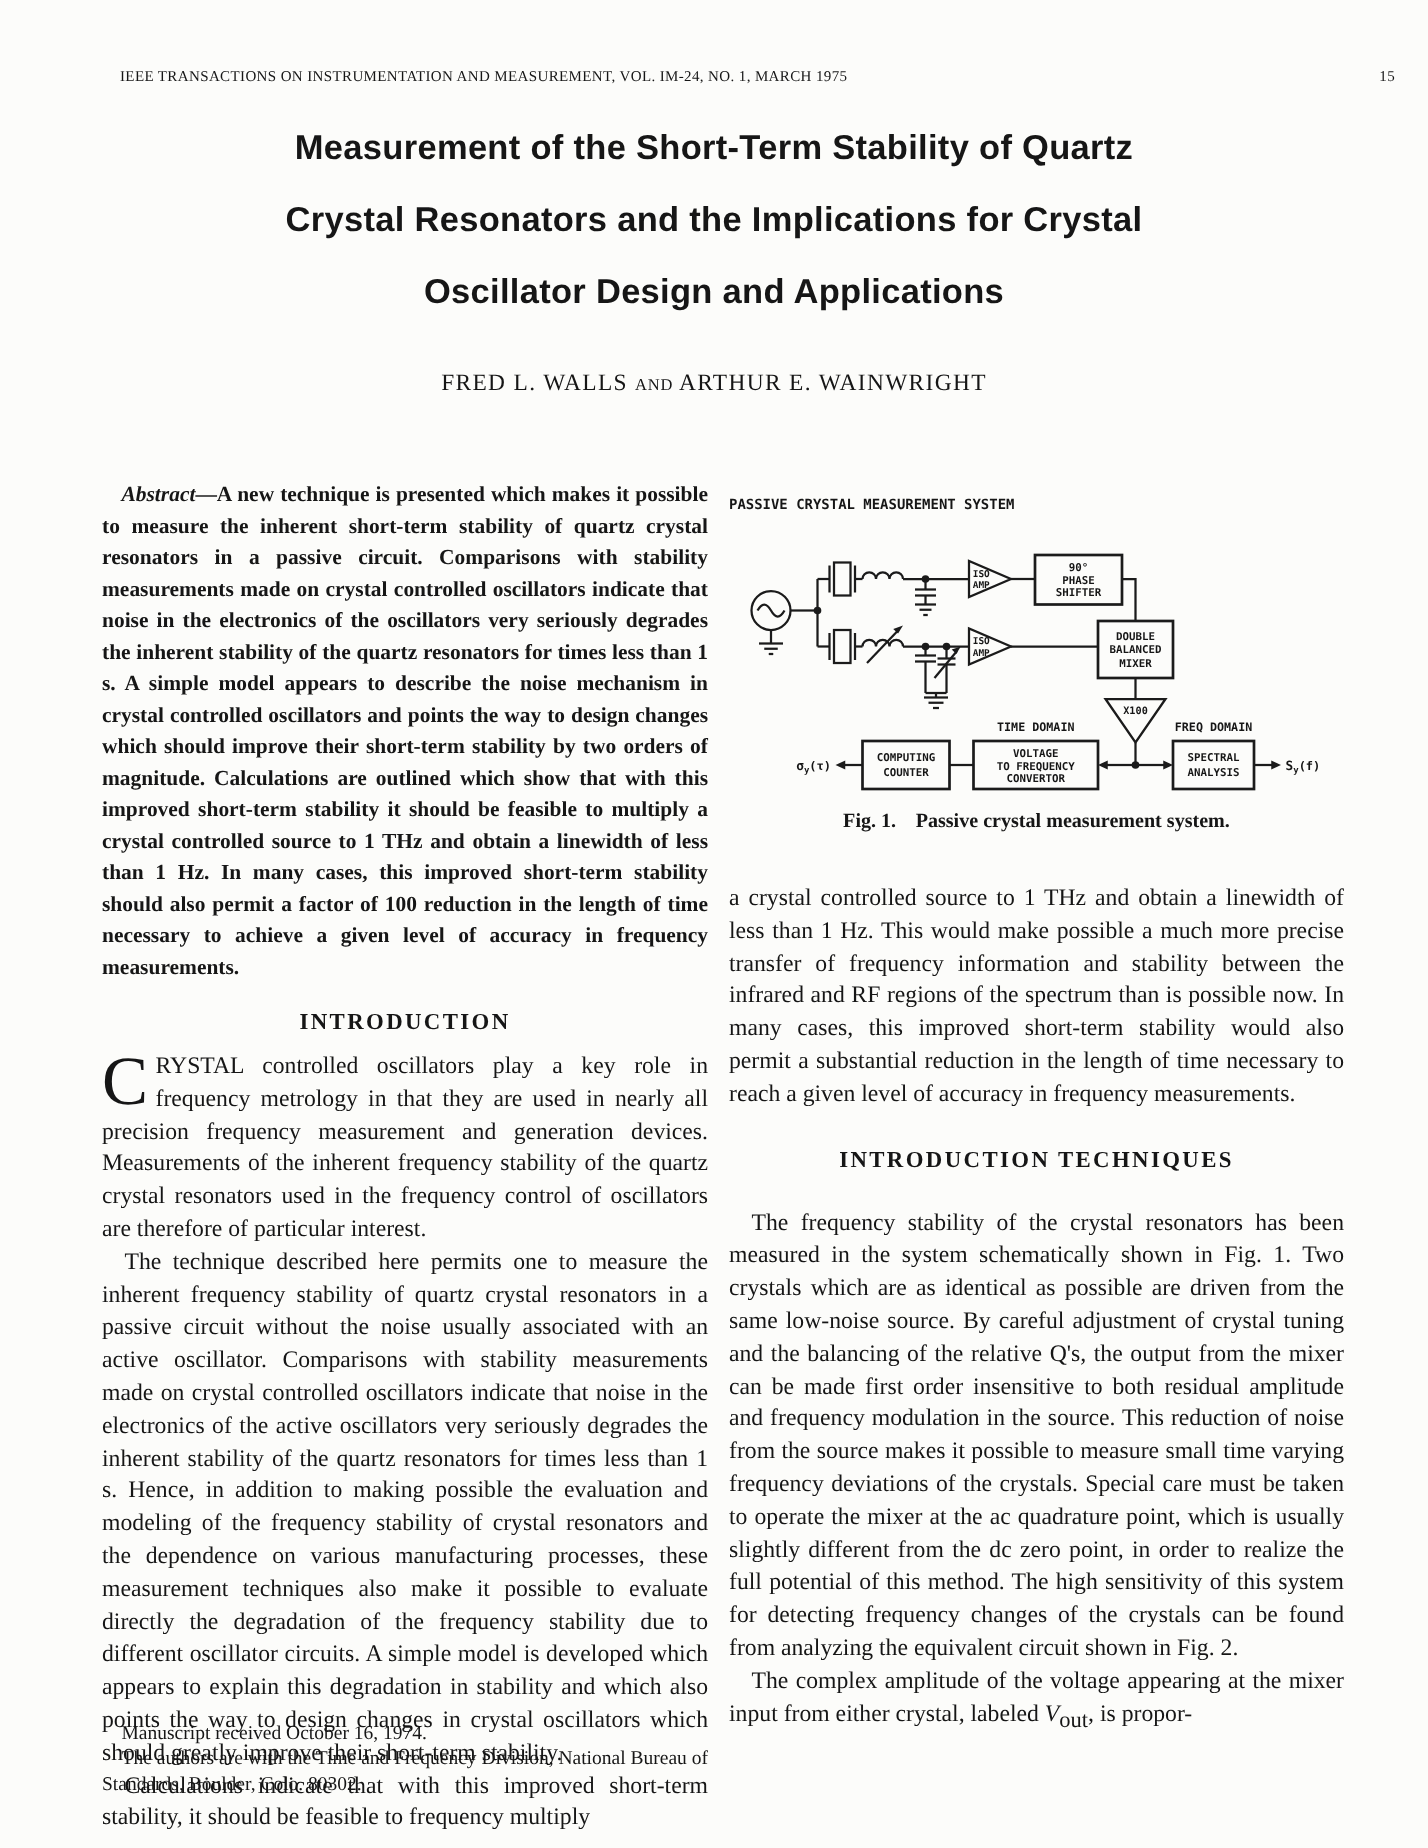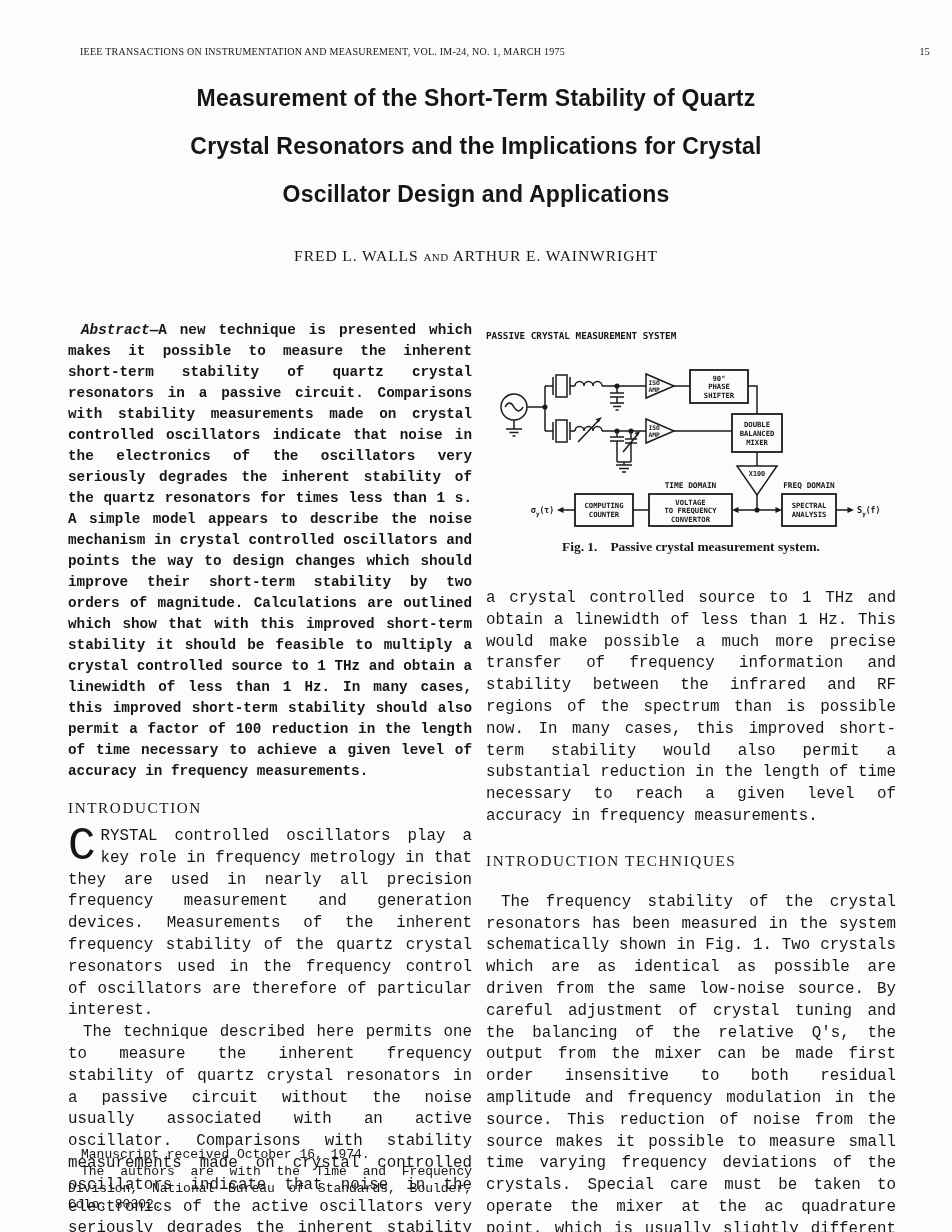--- a/index.html
+++ b/index.html
@@ -30,30 +30,30 @@
   .authors{
     position:absolute;top:247px;left:0;right:0;text-align:center;
     font-size:15.6px;letter-spacing:.9px;
   }
   .authors .sc{font-variant:small-caps;letter-spacing:.5px;}
 
   
   .col-left{position:absolute;left:68px;top:320px;width:404px;}
   .col-right{position:absolute;left:486px;top:330px;width:410px;}
 
-  p{margin:0;text-align:justify;hyphens:auto;font-family:Liberation Mono, monospace;}
+  p{margin:0;text-align:justify;hyphens:auto;}
   .abstract{
     font-weight:bold;font-size:14.3px;line-height:21px;
     text-indent:13px;
   }
   .abstract .abs-label{font-style:italic;}
 
   .sec-heading{
-    font-size:15.2px;letter-spacing:1.6px;
-    margin-top:17px;margin-bottom:9px;font-weight:normal;
+    text-align:center;font-size:15.2px;letter-spacing:1.6px;
+    margin-top:17px;margin-bottom:9px;font-weight:bold;
   }
   .col-right .sec-heading{margin-top:24px;margin-bottom:22px;}
 
   .body-p{font-size:15.8px;line-height:21.8px;}
   .indent{text-indent:15px;}
 
   .dropcap{
     float:left;font-size:46px;line-height:36px;
     padding:3px 5px 0 0;font-weight:normal;
   }

